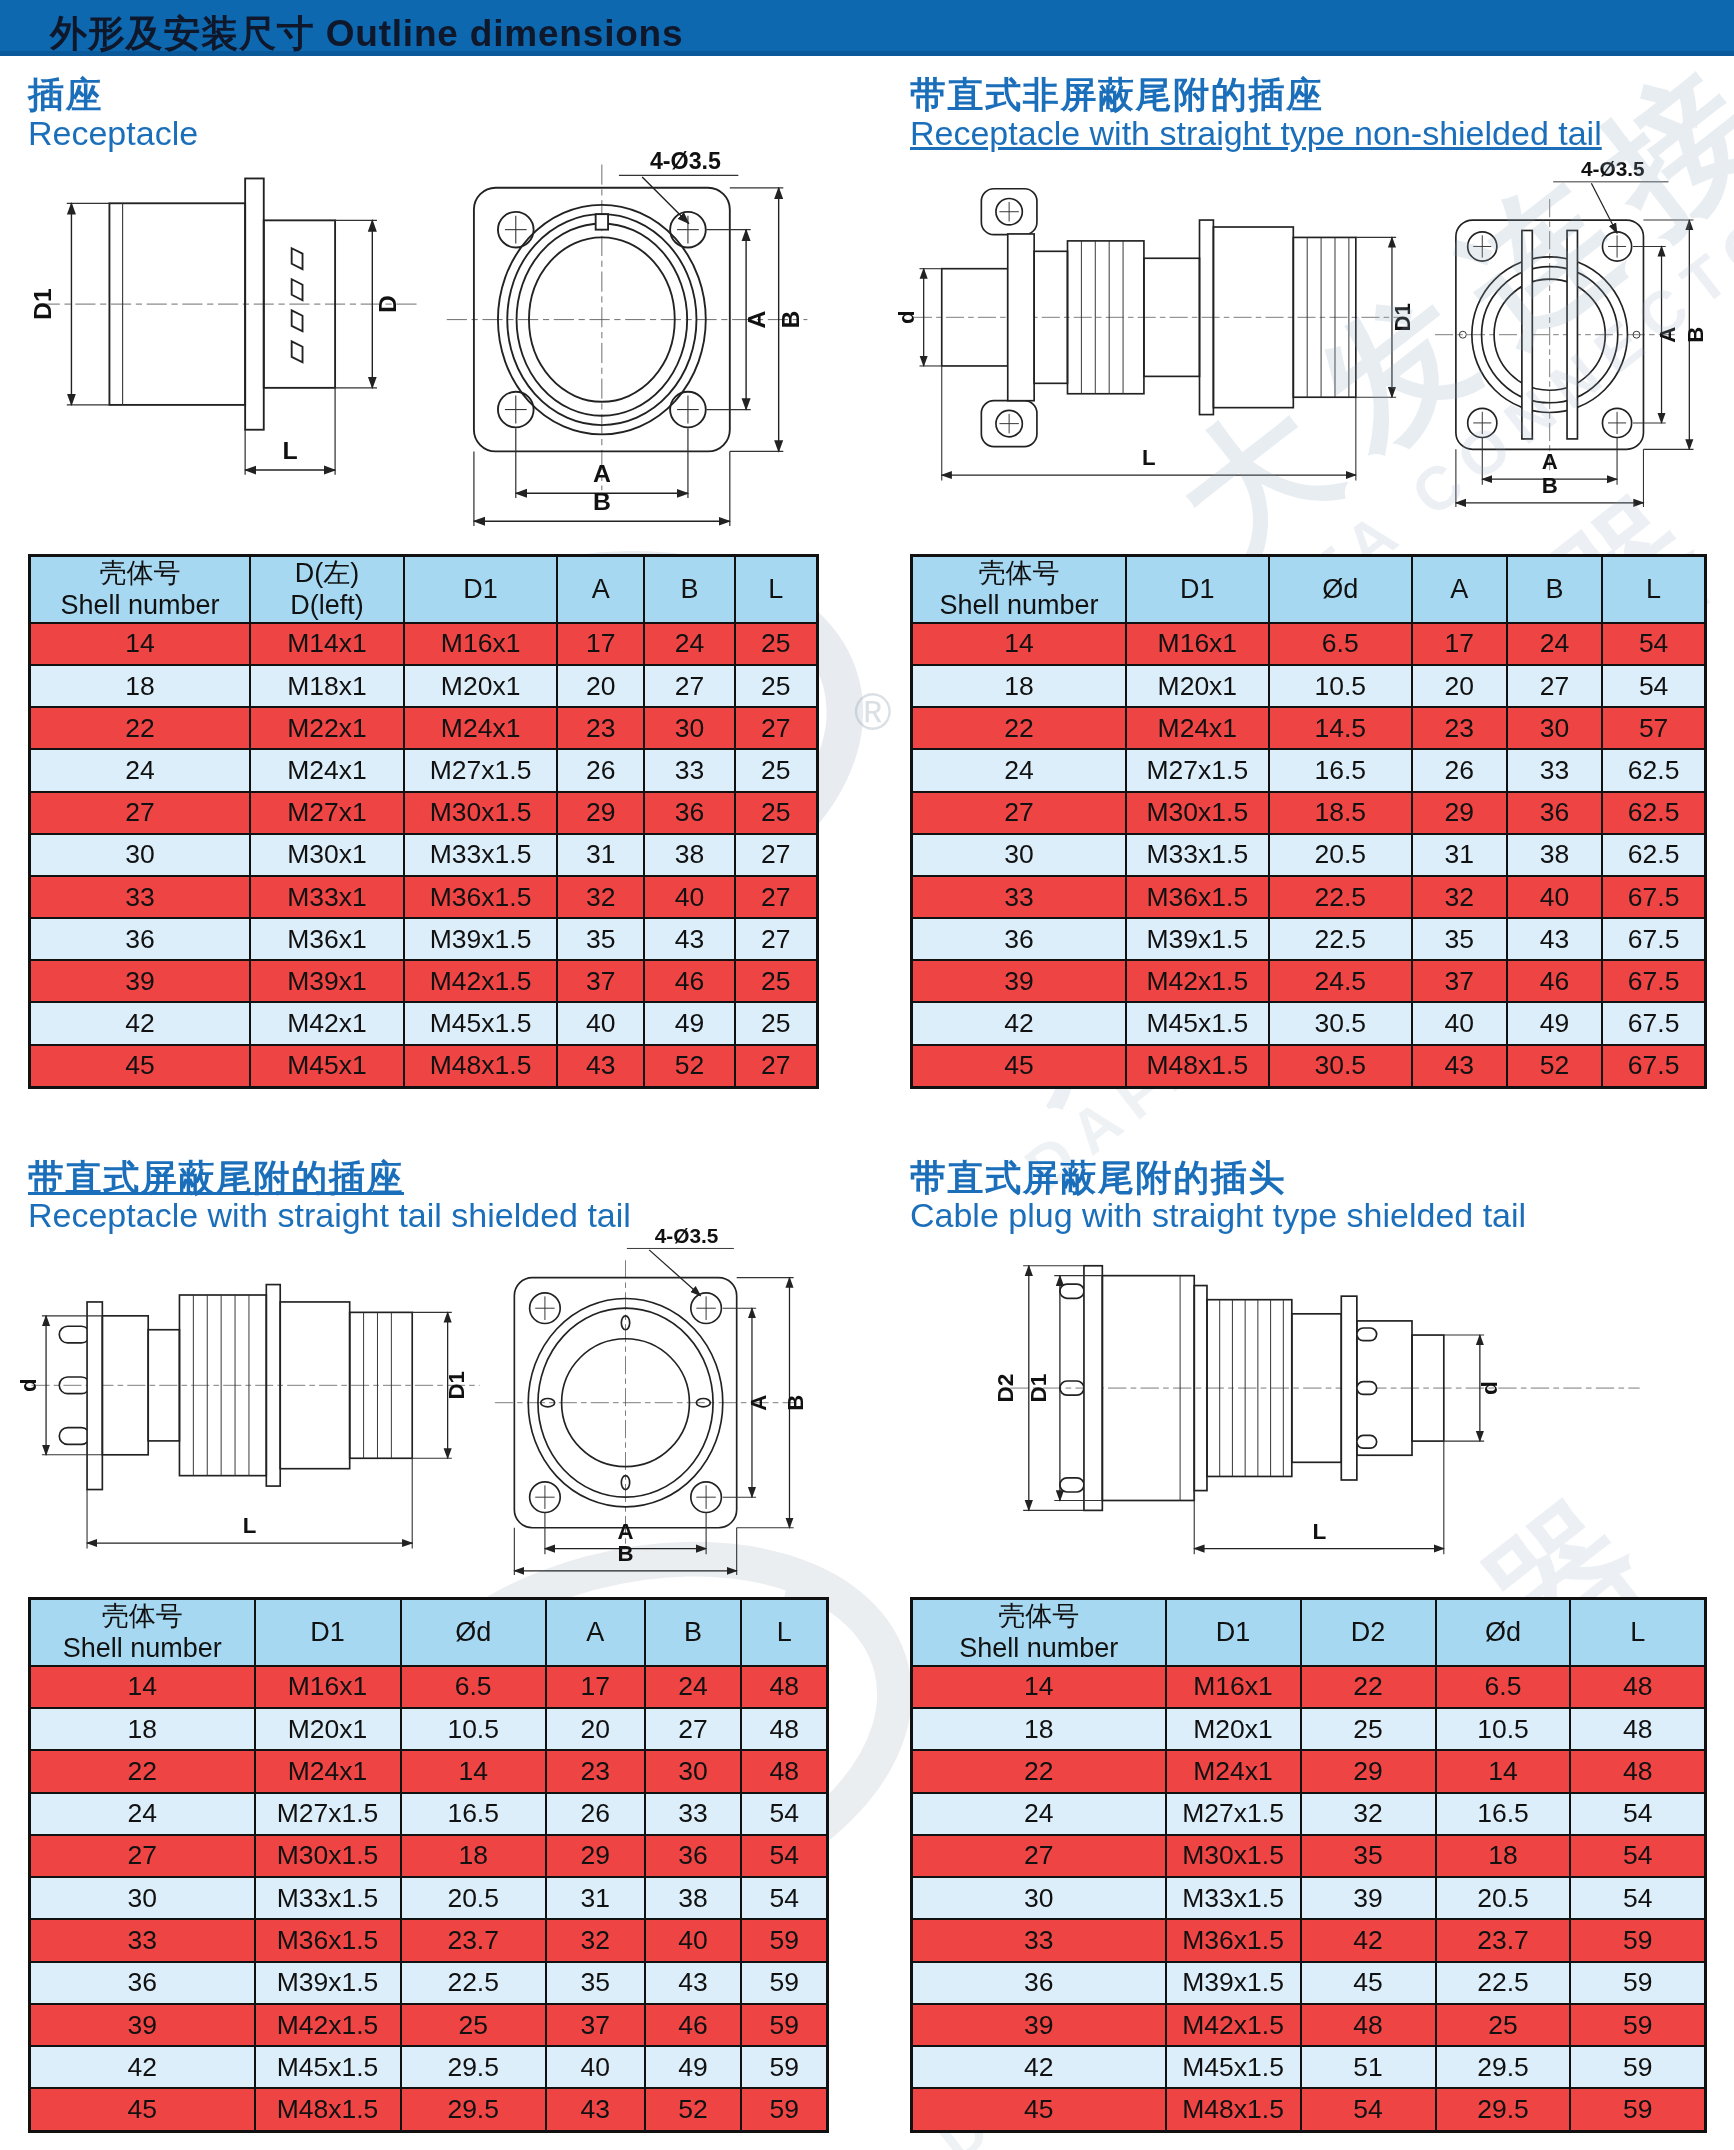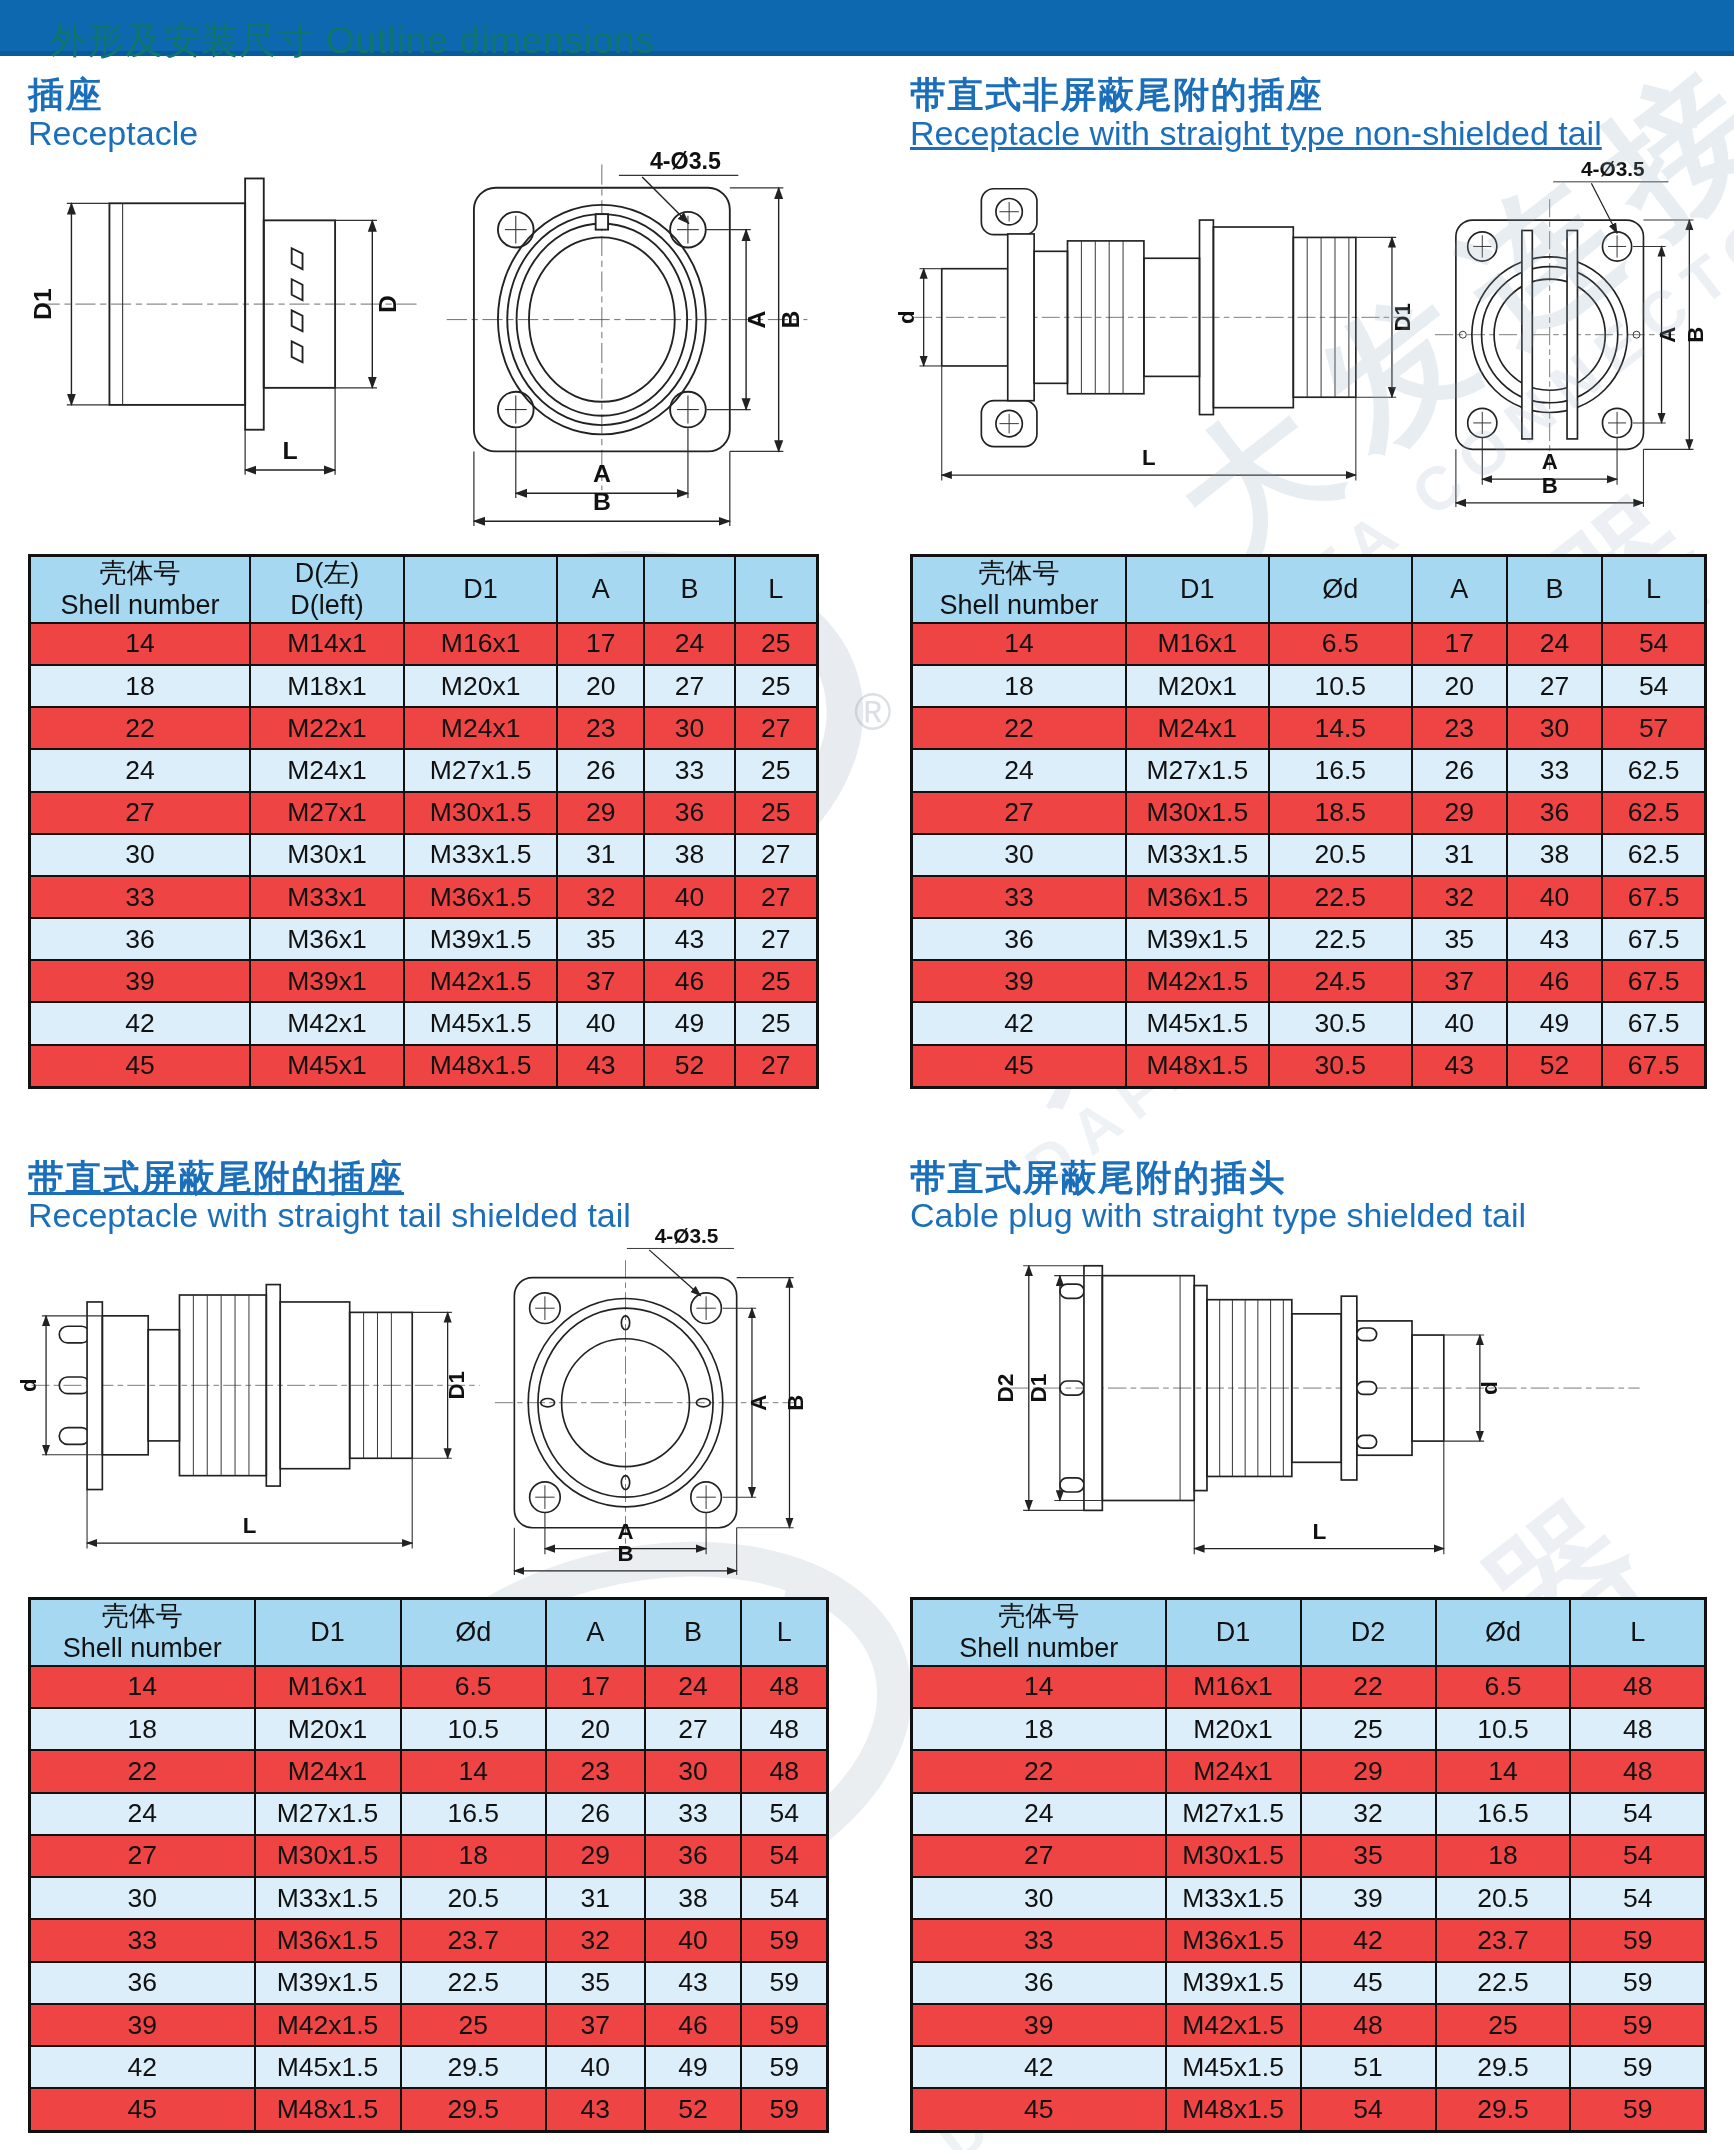--- a/index.html
+++ b/index.html
@@ -1,21 +1,21 @@
 <!DOCTYPE html>
 <html style="font-size:13px"><head>
 <meta charset="utf-8">
 <style>
   html,body{margin:0;padding:0;background:#fff;}
   .page{position:relative;width:1735px;height:2151px;background:#ffffff;overflow:hidden;
         font-family:"Liberation Sans","DejaVu Sans",sans-serif;color:#111;}
   
   .banner{position:absolute;left:0;top:0;width:100%;height:51px;background:#0d68b0;z-index:4;}
   .banner-edge{position:absolute;left:0;top:51px;width:100%;height:4.8px;background:#0a5a9b;z-index:4;}
-  .banner-title{position:absolute;left:50px;top:16px;font-size:37px;font-weight:normal;color:#0f766e;letter-spacing:0.8px;z-index:5;}
+  .banner-title{position:absolute;left:50px;top:9px;font-size:37px;font-weight:bold;color:#0f172a;letter-spacing:0.8px;z-index:5;}
   
   .sec-zh{position:absolute;font-size:36px;font-weight:bold;color:#1b6fba;z-index:4;letter-spacing:1.6px;}
   .sec-en{position:absolute;font-size:34px;font-weight:normal;color:#1b6fba;z-index:4;}
   
   table.dim{position:absolute;border-collapse:collapse;table-layout:fixed;z-index:3;background:transparent;
             border:3.2px solid #111;}
   table.dim th,table.dim td{border:2px solid #111;text-align:center;vertical-align:middle;
             font-size:26.5px;padding:0;}
   table.dim th{background:#a6d8f2;white-space:pre-line;font-weight:normal;line-height:1.2;font-size:27px;}
   table.dim tbody tr{background:#ef4444;}

